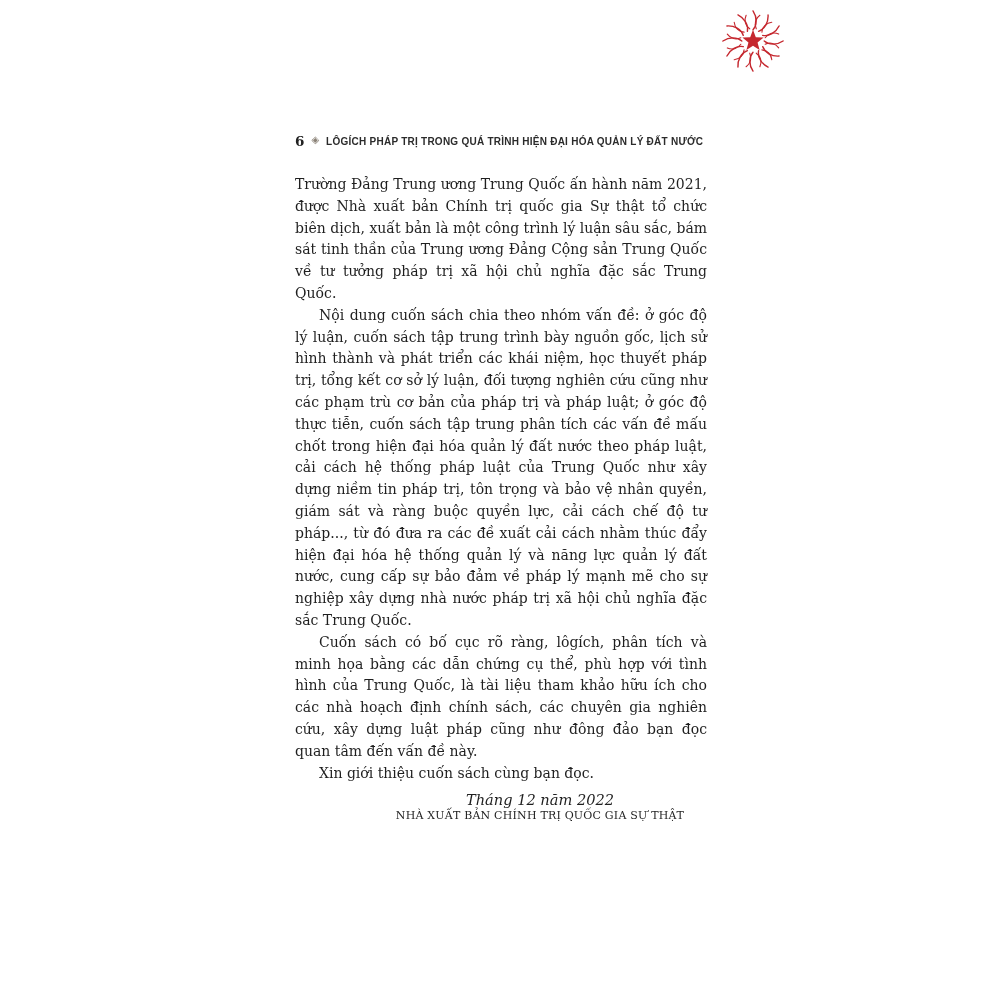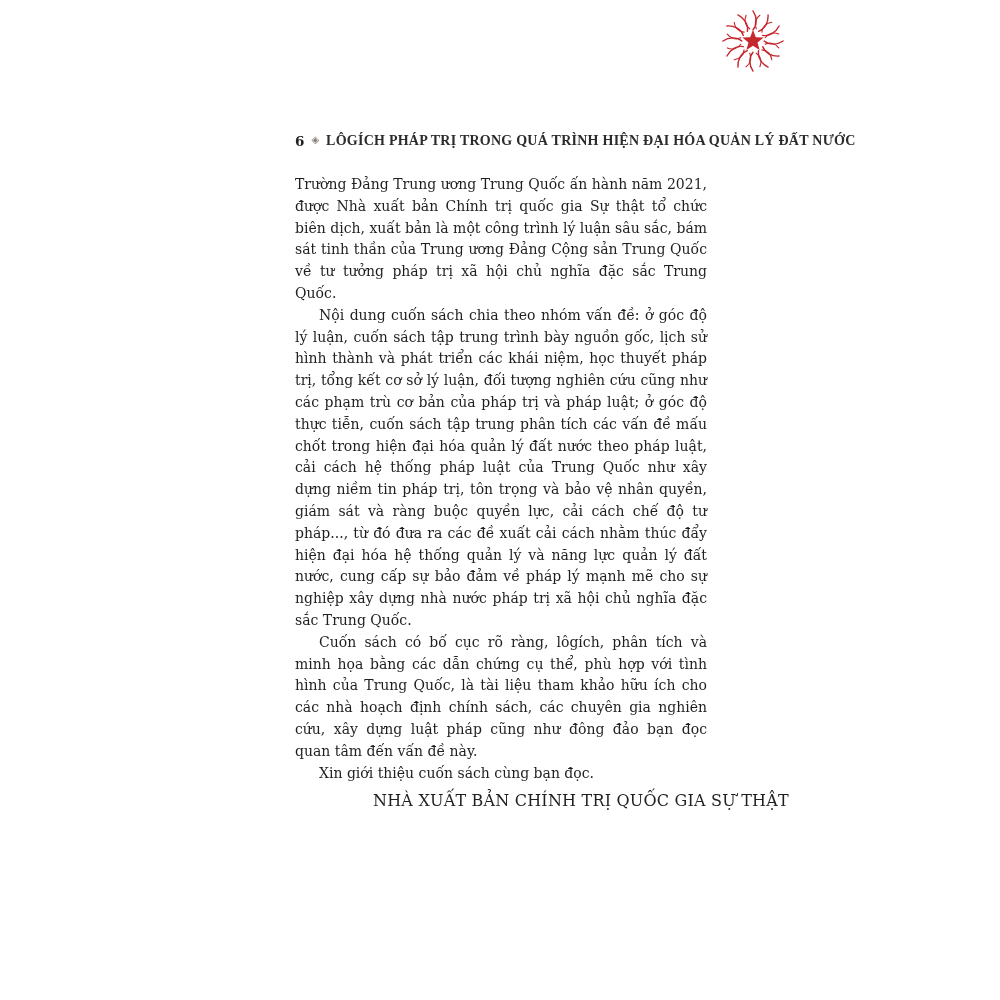--- a/index.html
+++ b/index.html
@@ -46,23 +46,23 @@
     font-size: 13.5px;
     color: #222;
   }
   .ornament {
     font-size: 10px;
     color: #8a8176;
     line-height: 1;
     transform: translateY(-1px);
   }
   .running-title {
-    font-family: Liberation Serif, serif;
+    font-family: Liberation Sans, sans-serif;
     font-weight: bold;
-    font-size: 14px;
+    font-size: 10px;
     letter-spacing: 0.25px;
     color: #2b2b2b;
   }
 
   .body-text {
     margin-top: 25px;
     font-size: 14px;
     line-height: 21.8px;
     text-align: justify;
   }
@@ -78,21 +78,21 @@
     margin-top: 7px;
     margin-left: 78px;
     text-align: center;
   }
   .date-line {
     font-style: italic;
     font-size: 14.6px;
     margin: 0;
   }
   .publisher-line {
-    font-size: 16px;
+    font-size: 11px;
     letter-spacing: 0.2px;
     margin: 1px 0 0 0;
     white-space: nowrap;
   }
 </style>
 </head>
 <body>
 
 <div class="page">
 
@@ -187,17 +187,18 @@
     </div>
 
     <div class="body-text">
       <p class="first">Trường Đảng Trung ương Trung Quốc ấn hành năm 2021, được Nhà xuất bản Chính trị quốc gia Sự thật tổ chức biên dịch, xuất bản là một công trình lý luận sâu sắc, bám sát tinh thần của Trung ương Đảng Cộng sản Trung Quốc về tư tưởng pháp trị xã hội chủ nghĩa đặc sắc Trung Quốc.</p>
       <p>Nội dung cuốn sách chia theo nhóm vấn đề: ở góc độ lý luận, cuốn sách tập trung trình bày nguồn gốc, lịch sử hình thành và phát triển các khái niệm, học thuyết pháp trị, tổng kết cơ sở lý luận, đối tượng nghiên cứu cũng như các phạm trù cơ bản của pháp trị và pháp luật; ở góc độ thực tiễn, cuốn sách tập trung phân tích các vấn đề mấu chốt trong hiện đại hóa quản lý đất nước theo pháp luật, cải cách hệ thống pháp luật của Trung Quốc như xây dựng niềm tin pháp trị, tôn trọng và bảo vệ nhân quyền, giám sát và ràng buộc quyền lực, cải cách chế độ tư pháp..., từ đó đưa ra các đề xuất cải cách nhằm thúc đẩy hiện đại hóa hệ thống quản lý và năng lực quản lý đất nước, cung cấp sự bảo đảm về pháp lý mạnh mẽ cho sự nghiệp xây dựng nhà nước pháp trị xã hội chủ nghĩa đặc sắc Trung Quốc.</p>
       <p>Cuốn sách có bố cục rõ ràng, lôgích, phân tích và minh họa bằng các dẫn chứng cụ thể, phù hợp với tình hình của Trung Quốc, là tài liệu tham khảo hữu ích cho các nhà hoạch định chính sách, các chuyên gia nghiên cứu, xây dựng luật pháp cũng như đông đảo bạn đọc quan tâm đến vấn đề này.</p>
       <p>Xin giới thiệu cuốn sách cùng bạn đọc.</p>
     </div>
 
     <div class="signature">
+      <p class="date-line">Tháng 12 năm 2022</p>
       <p class="publisher-line">NHÀ XUẤT BẢN CHÍNH TRỊ QUỐC GIA SỰ THẬT</p>
     </div>
 
   </div>
 </div>
 
 </body></html>

